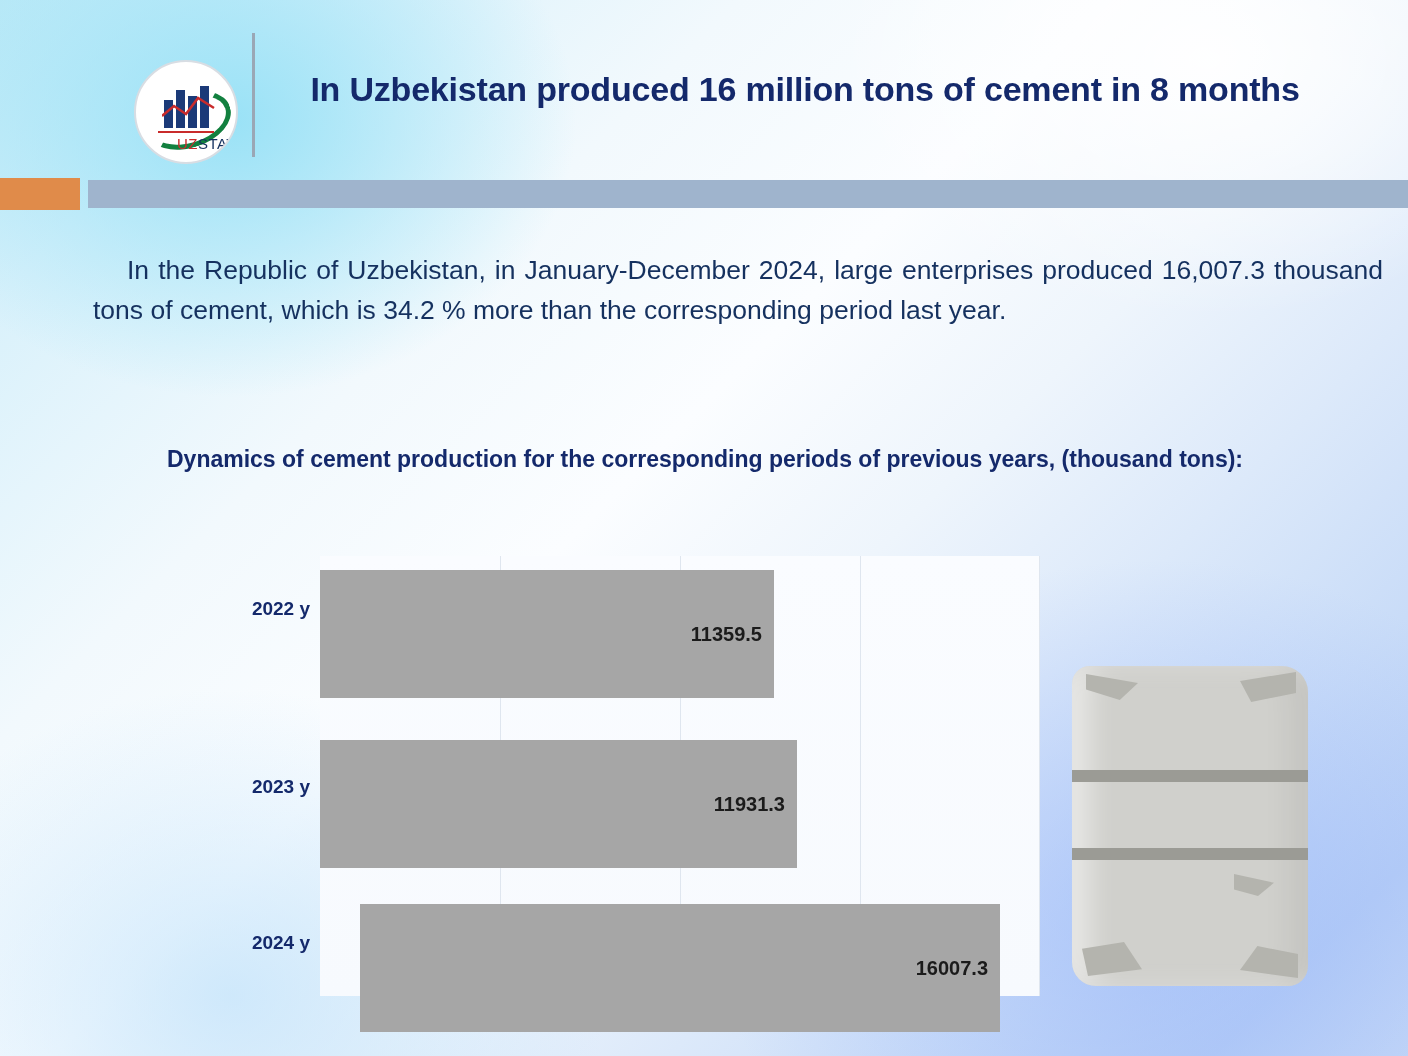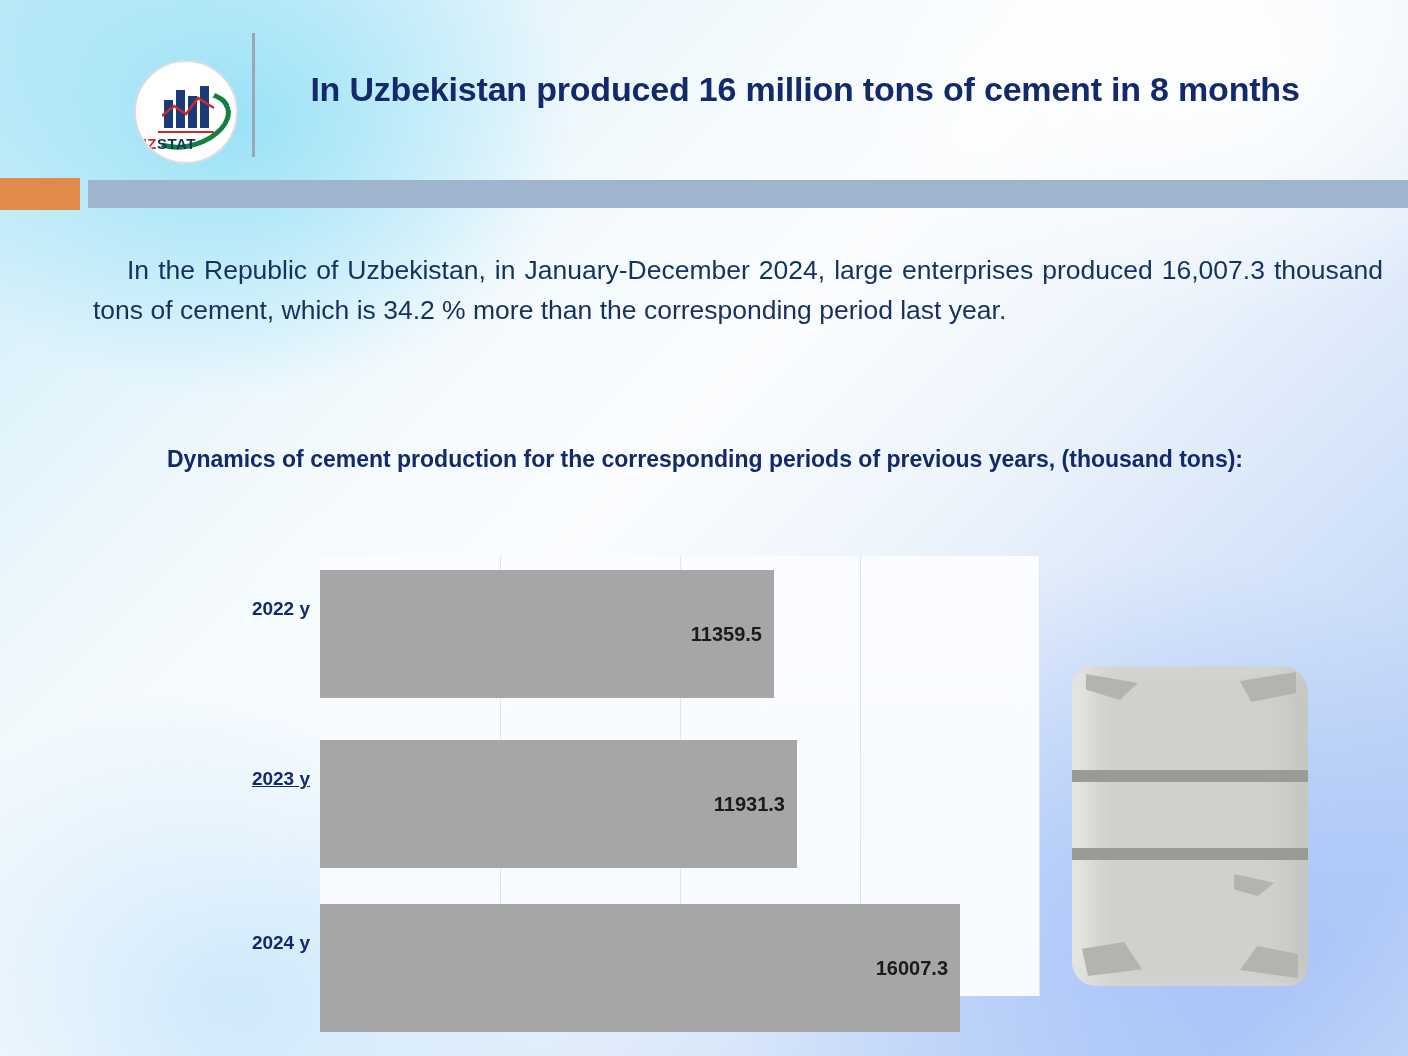--- a/index.html
+++ b/index.html
@@ -65,22 +65,22 @@
   .logo-swoosh {
     position: absolute; left: 8px; top: 30px; width: 88px; height: 56px;
     border: 5px solid #12803f;
     border-radius: 50%;
     border-left-color: transparent;
     border-top-color: transparent;
     transform: rotate(-17deg);
   }
   .logo-text {
     position: absolute; left: 0; right: 0; bottom: 10px;
-    text-align: left;
-    font-size: 15px; font-weight: bold; letter-spacing: 0.5px;
+    text-align: right;
+    font-size: 15px; font-weight: normal; letter-spacing: 0.5px;
     color: #15315f;
   }
   .logo-text .red { color: #c92b2b; }
   .logo-underline {
     position: absolute; left: 22px; right: 22px; bottom: 29px;
     height: 2px; background: #c92b2b;
   }
   .divider-vert {
     position: absolute; left: 252px; top: 33px;
     width: 3px; height: 124px;
@@ -242,29 +242,29 @@
     </div>
 
     <div class="bar-row" style="top:14px;">
       <div class="barlabel" style="top:28px;">2022 y</div>
       <div class="bar" style="width:454px; top:0;">
         <div class="bar-value">11359.5</div>
       </div>
     </div>
 
     <div class="bar-row" style="top:184px;">
-      <div class="barlabel" style="top:28px;text-decoration:underline;">2023 y</div>
+      <div class="barlabel" style="top:36px;">2023 y</div>
       <div class="bar" style="width:477px; top:0;">
         <div class="bar-value">11931.3</div>
       </div>
     </div>
 
     <div class="bar-row" style="top:348px;">
       <div class="barlabel" style="top:28px;">2024 y</div>
-      <div class="bar" style="width:640px; top:0;">
+      <div class="bar" style="width:640px; top:0;margin-left:40px;">
         <div class="bar-value">16007.3</div>
       </div>
     </div>
   </div>
 
   <div class="bag">
     <div class="bag-body"></div>
     <div class="crease c1"></div>
     <div class="crease c2"></div>
     <div class="crease c3"></div>

